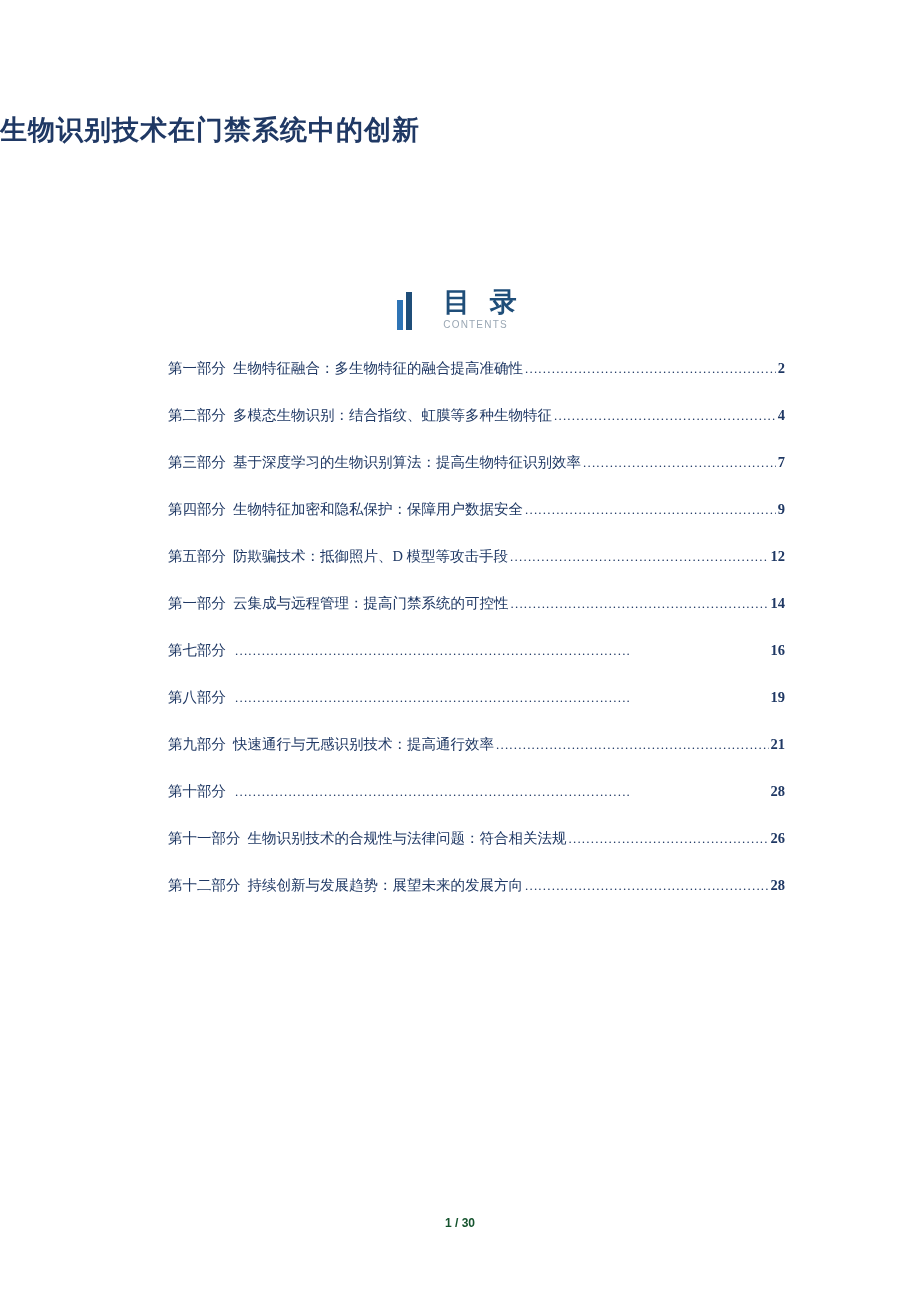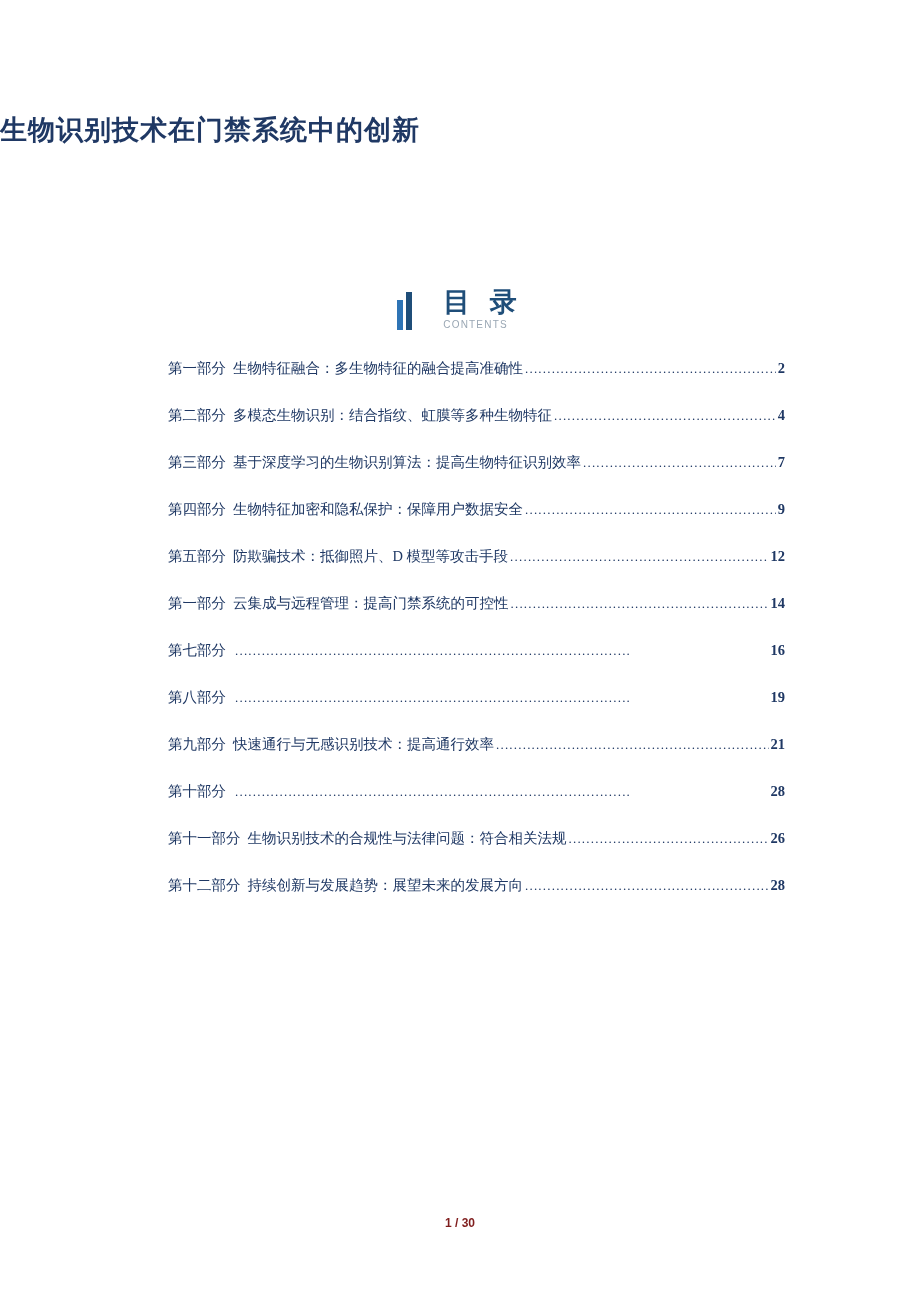--- a/index.html
+++ b/index.html
@@ -128,21 +128,21 @@
 
   
   .footer {
     position: absolute;
     bottom: 72px;
     left: 0;
     width: 920px;
     text-align: center;
     font-family: "Liberation Sans", sans-serif;
     font-size: 12px;
-    color: #7f1d1d;
+    color: #14532d;
     font-weight: bold;
   }
 </style>
 </head>
 <body>
 
 <div class="page">
 
   <div class="doc-title">生物识别技术在门禁系统中的创新</div>
 

